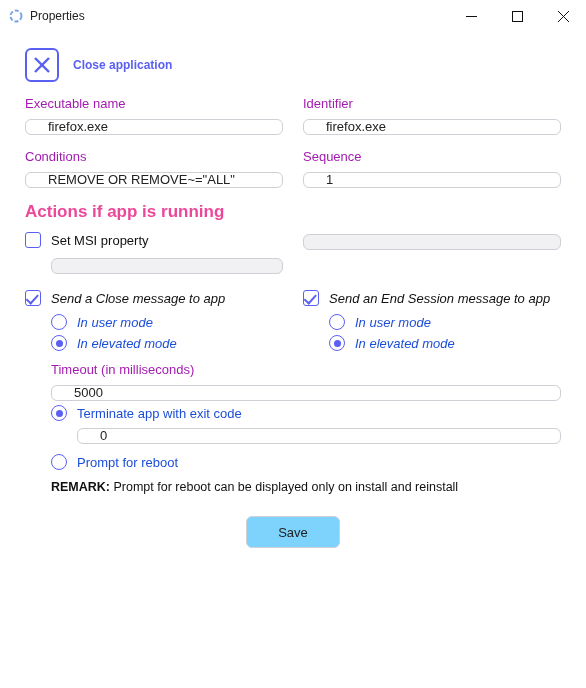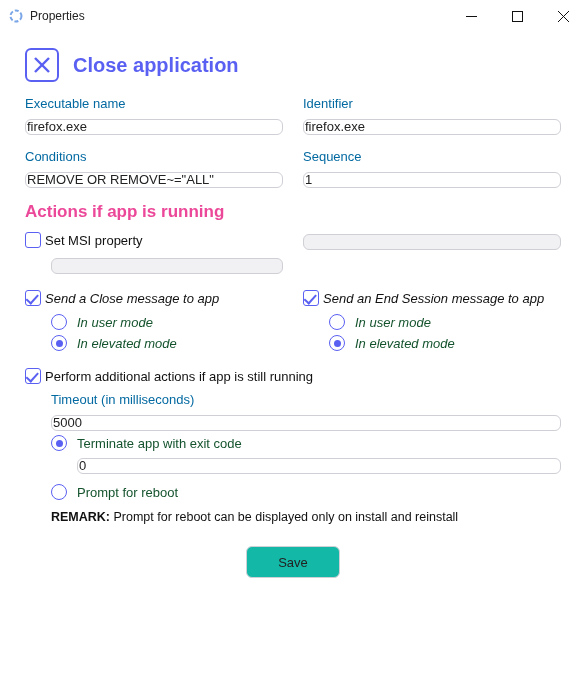--- a/index.html
+++ b/index.html
@@ -5,39 +5,39 @@
   * { box-sizing:border-box; margin:0; padding:0; font-family:"Segoe UI",Arial,sans-serif; }
   html,body { width:586px; height:688px; background:#fff; overflow:hidden; }
   .titlebar { height:32px; display:flex; align-items:center; padding:0 0 0 8px; font-size:12px; color:#222; }
   .app-ico { width:16px; height:16px; margin-right:6px; display:flex; align-items:center; }
   .titlebar .spacer { flex:1; }
   .win-btn { width:46px; height:32px; display:flex; align-items:center; justify-content:center; }
   .win-btn svg { width:11px; height:11px; }
   .content { padding:16px 25px 16px 25px; color:#222; }
   .hero { display:flex; align-items:center; gap:14px; margin-bottom:14px; }
   .hero-ico { width:34px; height:34px; border:2px solid #5a60f2; border-radius:6px; display:flex; align-items:center; justify-content:center; color:#5a60f2; }
-  .hero-title { color:#5a60f2; font-size:20px; font-weight:600; }
+  .hero-title { color:#5a60f2; font-size:12px; font-weight:600; }
   .row2 { display:grid; grid-template-columns:1fr 1fr; column-gap:20px; }
-  .field-label { font-size:13px; color:#0369a1; margin-bottom:6px; }
-  .tx { width:100%; height:16px; border:1px solid #cfcfd6; border-radius:6px; padding:0 1px; font-size:13px; color:#222; background:#fff; }
+  .field-label { font-size:13px; color:#a21caf; margin-bottom:6px; }
+  .tx { width:100%; height:16px; border:1px solid #cfcfd6; border-radius:6px; padding:0 22px; font-size:13px; color:#222; background:#fff; }
   .tx.disabled { background:#f1f1f3; color:#777; }
   .block { margin-bottom:14px; }
   .sect-title { color:#ec4899; font-size:17px; font-weight:600; margin:6px 0 10px; }
-  .cb-row { display:flex; align-items:center; gap:4px; font-size:13px; color:#111; margin-bottom:8px; }
+  .cb-row { display:flex; align-items:center; gap:10px; font-size:13px; color:#111; margin-bottom:8px; }
   .cb { width:16px; height:16px; border:1.5px solid #5a60f2; border-radius:3px; display:flex; align-items:center; justify-content:center; flex-shrink:0; }
   .cb.checked::after { content:""; width:10px; height:5px; border-left:2px solid #5a60f2; border-bottom:2px solid #5a60f2; transform:rotate(-48deg) translate(0px,-1px); }
-  .rd-row { display:flex; align-items:center; gap:10px; font-size:13px; color:#14532d; margin:5px 0 5px 26px; }
+  .rd-row { display:flex; align-items:center; gap:10px; font-size:13px; color:#1d4ed8; margin:5px 0 5px 26px; }
   .rd { width:16px; height:16px; border:1.5px solid #5a60f2; border-radius:50%; display:flex; align-items:center; justify-content:center; flex-shrink:0; }
   .rd.sel::after { content:""; width:7px; height:7px; background:#5a60f2; border-radius:50%; }
   .indent { margin-left:26px; }
   .indent2 { margin-left:52px; }
   .remark { font-size:12.5px; color:#111; margin-top:10px; }
   .remark b { font-weight:700; }
   .btns { display:flex; gap:14px; justify-content:center; margin-top:22px; }
-  .btn { width:94px; height:32px; border:1px solid #cfcfd6; border-radius:6px; background:#14b8a6; font-size:13px; display:flex; align-items:center; justify-content:center; cursor:pointer; }
+  .btn { width:94px; height:32px; border:1px solid #cfcfd6; border-radius:6px; background:#7dd3fc; font-size:13px; display:flex; align-items:center; justify-content:center; cursor:pointer; }
 </style>
 </head>
 <body>
 
 <div class="titlebar">
   <span class="app-ico">
     <svg viewBox="0 0 16 16">
         <circle cx="8" cy="8" r="5.5" fill="none" stroke="#7aa6e8" stroke-width="2" stroke-dasharray="4 2"></circle>
       </svg>
   </span>
@@ -134,24 +134,20 @@
           <span class="rd"></span>
           <span>In user mode</span>
         </div>
       <div class="rd-row">
           <span class="rd sel"></span>
           <span>In elevated mode</span>
         </div>
     </div>
   </div>
 
-  <div class="cb-row" style="margin-top:12px;">
-    <span class="cb checked"></span>
-    <span>Perform additional actions if app is still running</span>
-  </div>
 
   <div class="indent" style="margin-top:6px;">
     <div class="field-label">Timeout (in milliseconds)</div>
     <input class="tx" value="5000" style="">
   </div>
 
   <div class="rd-row" style="margin-top:4px;">
     <span class="rd sel"></span>
     <span>Terminate app with exit code</span>
   </div>

